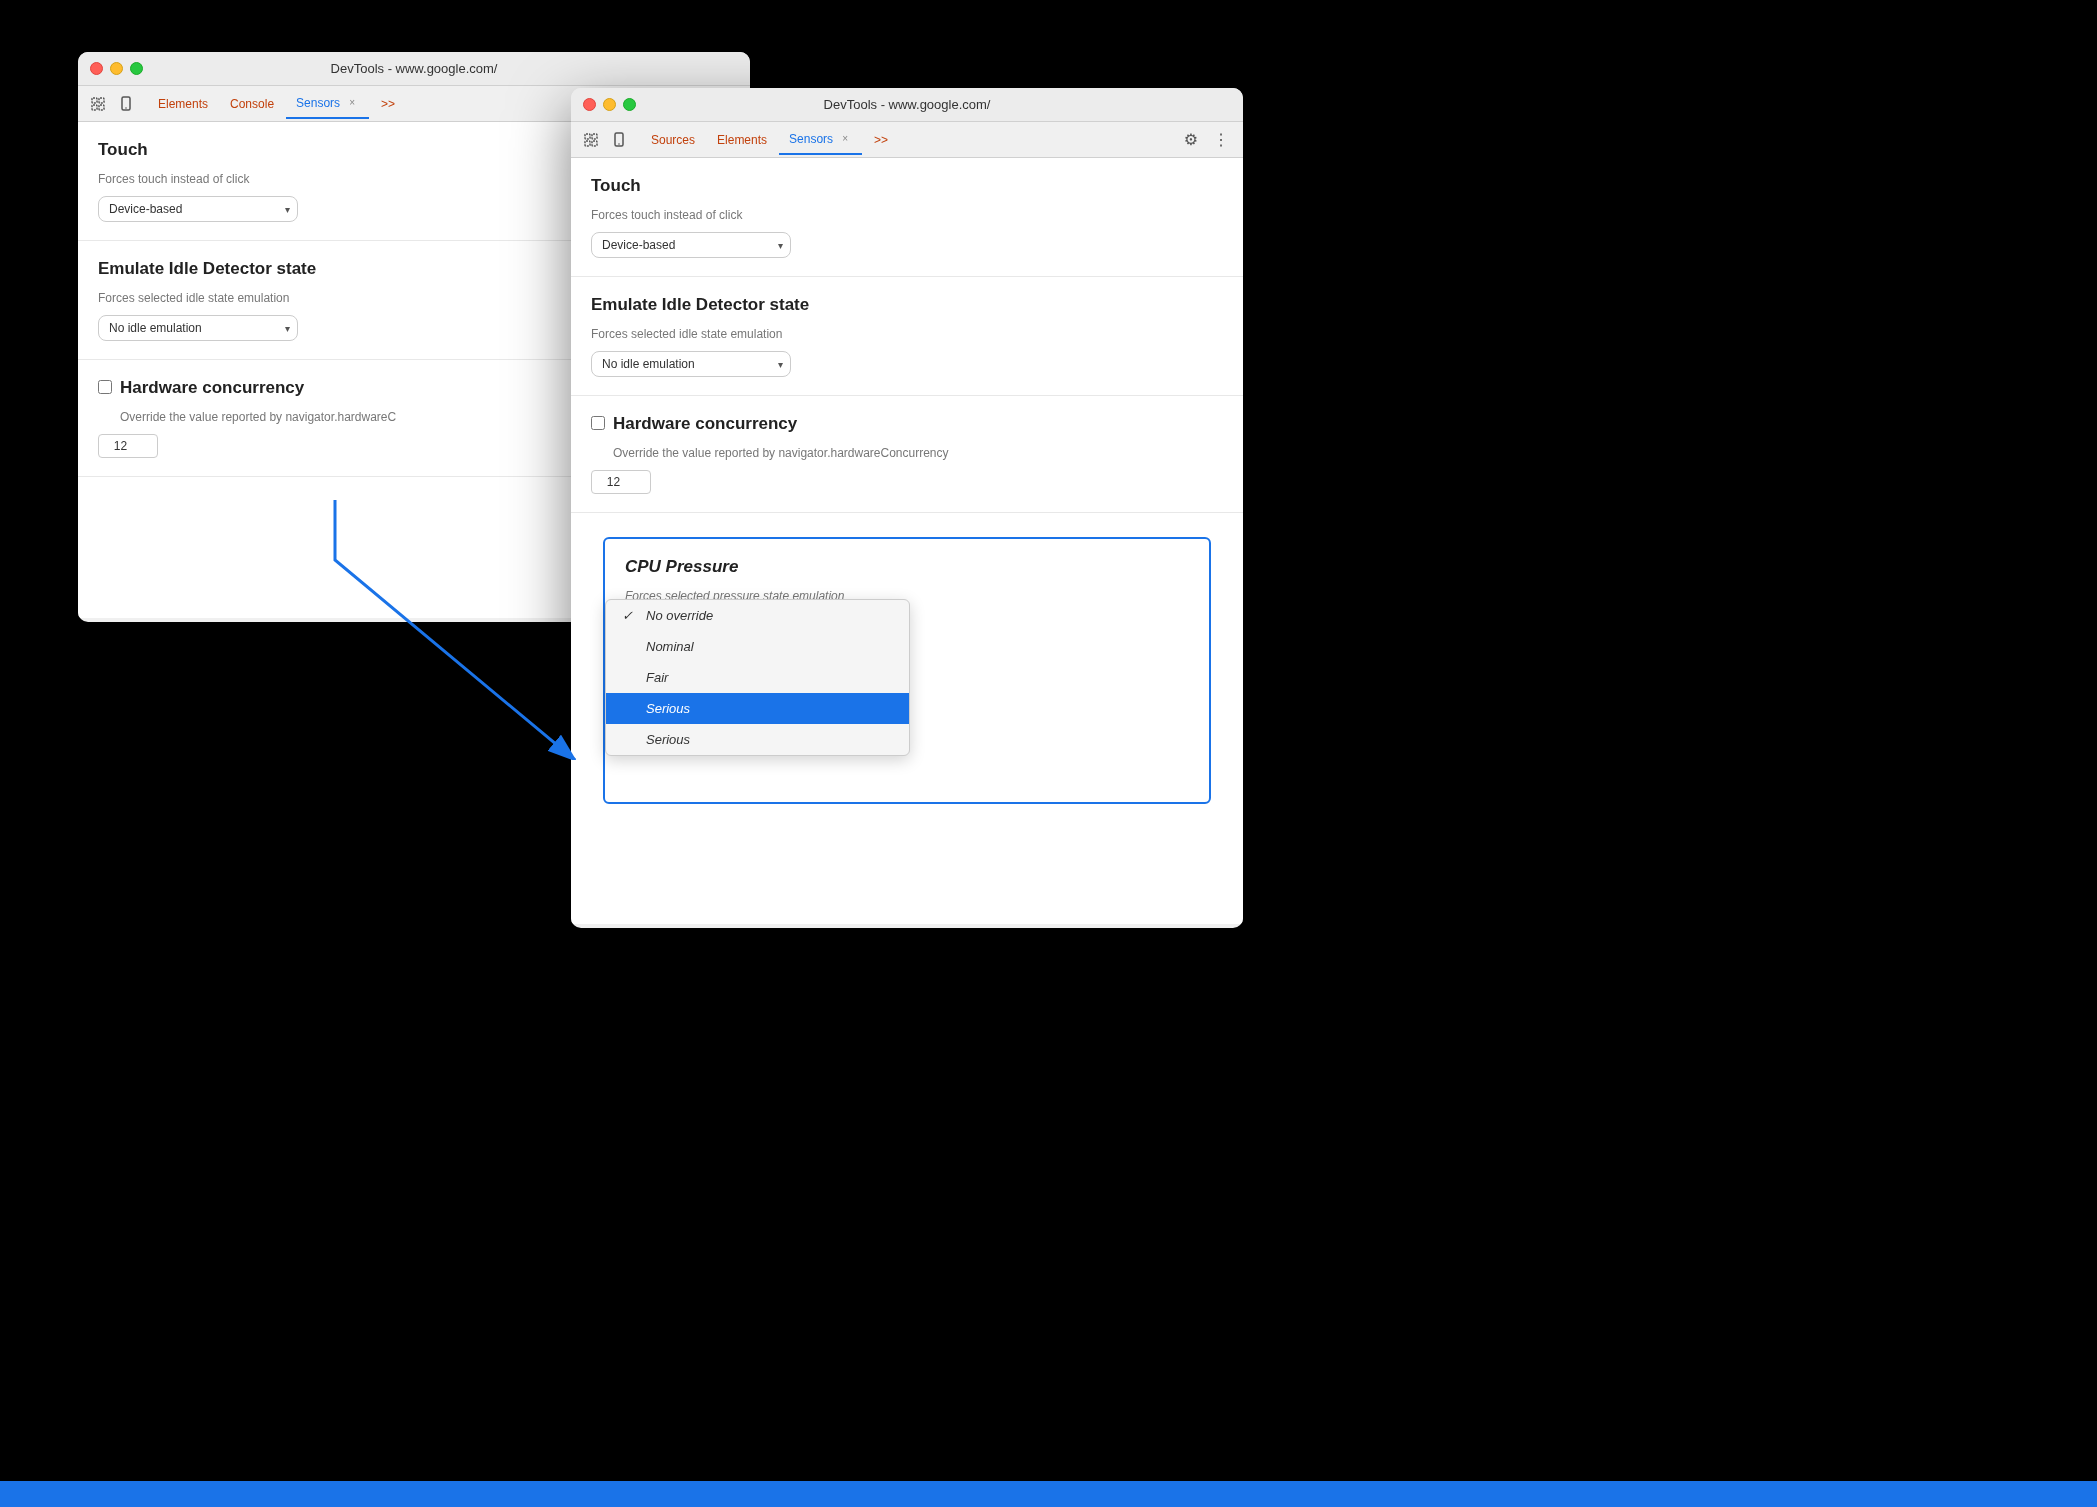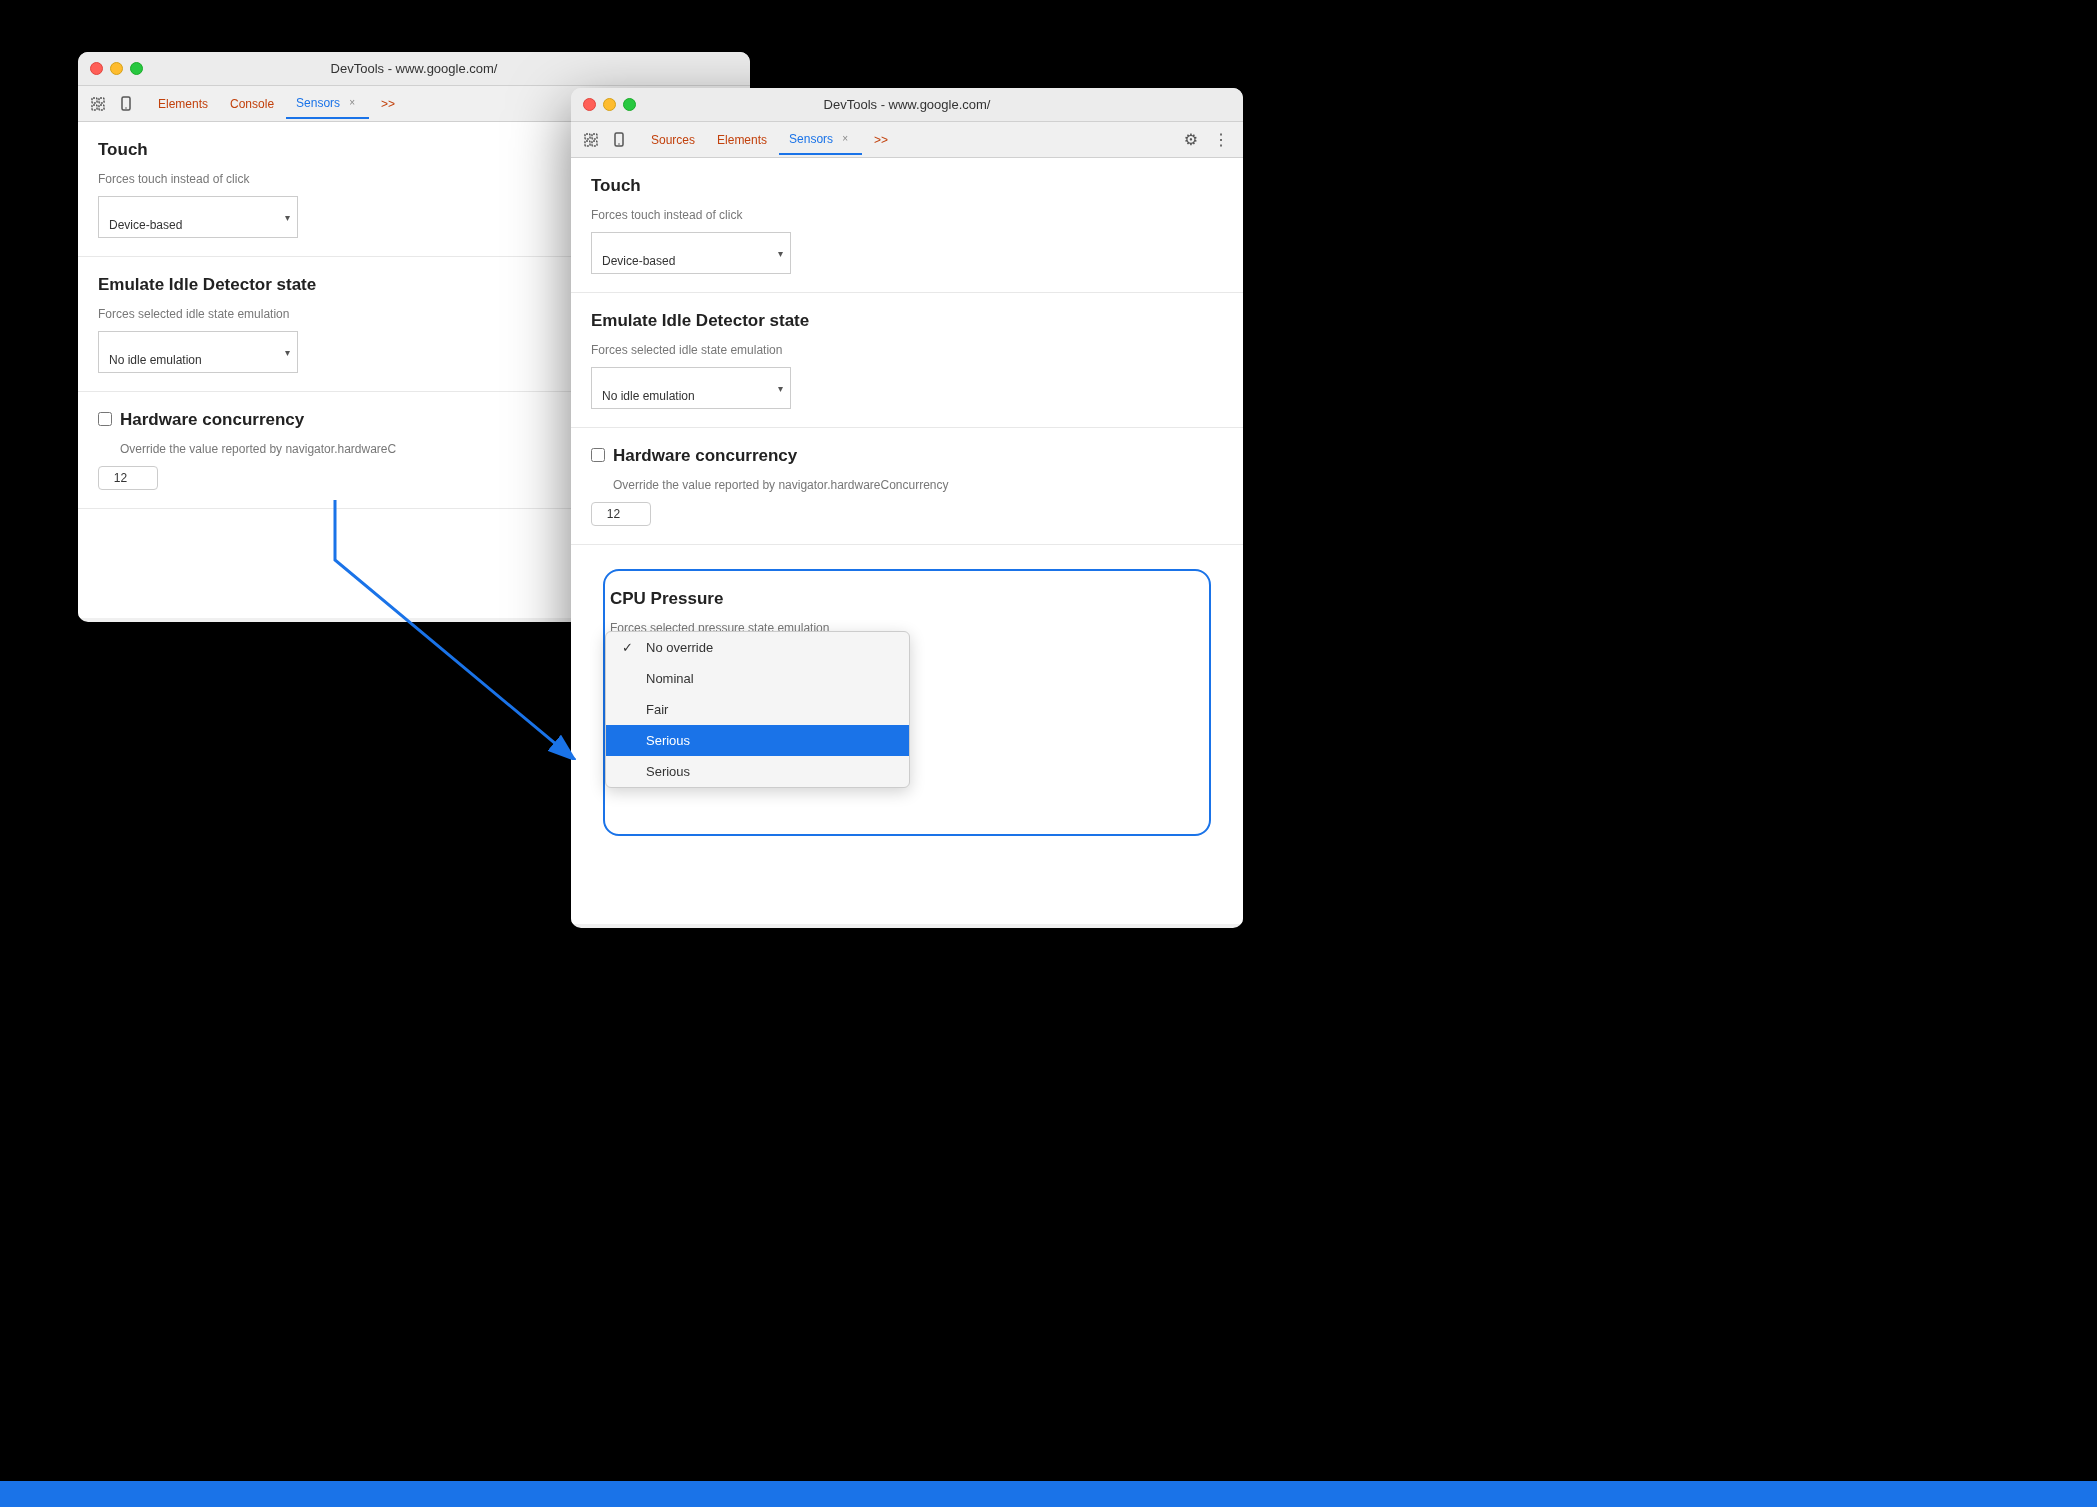--- a/index.html
+++ b/index.html
@@ -180,22 +180,22 @@
     .dropdown-wrapper {
       position: relative;
       display: inline-block;
     }
 
     .dropdown {
       appearance: none;
       -webkit-appearance: none;
       background: #fff;
       border: 1px solid #ccc;
-      border-radius: 0;
-      padding: 21px 28px 5px 10px;
+      border-radius: 8px;
+      padding: 5px 28px 5px 10px;
       font-size: 12px;
       color: #333;
       cursor: pointer;
       min-width: 200px;
       outline: none;
     }
 
     .dropdown-arrow {
       position: absolute;
       right: 8px;
@@ -230,26 +230,27 @@
       font-size: 12px;
       width: 60px;
       margin-top: 0;
       text-align: center;
       outline: none;
       color: #333;
     }
 
     
     .cpu-pressure-section {
-      padding: 18px 20px 14px 5px;
+      padding: 18px 20px 14px 20px;
       border: 2.5px solid #1a73e8;
-      border-radius: 16px;
+      border-radius: 6px;
       margin: 12px 16px;
       background: #fff;
       position: relative;
+      font-style: italic;
     }
 
     
     .dropdown-popup {
       position: absolute;
       background: #f5f5f5;
       border: 1px solid #ccc;
       border-radius: 6px;
       box-shadow: 0 4px 16px rgba(0,0,0,0.18);
       z-index: 100;

